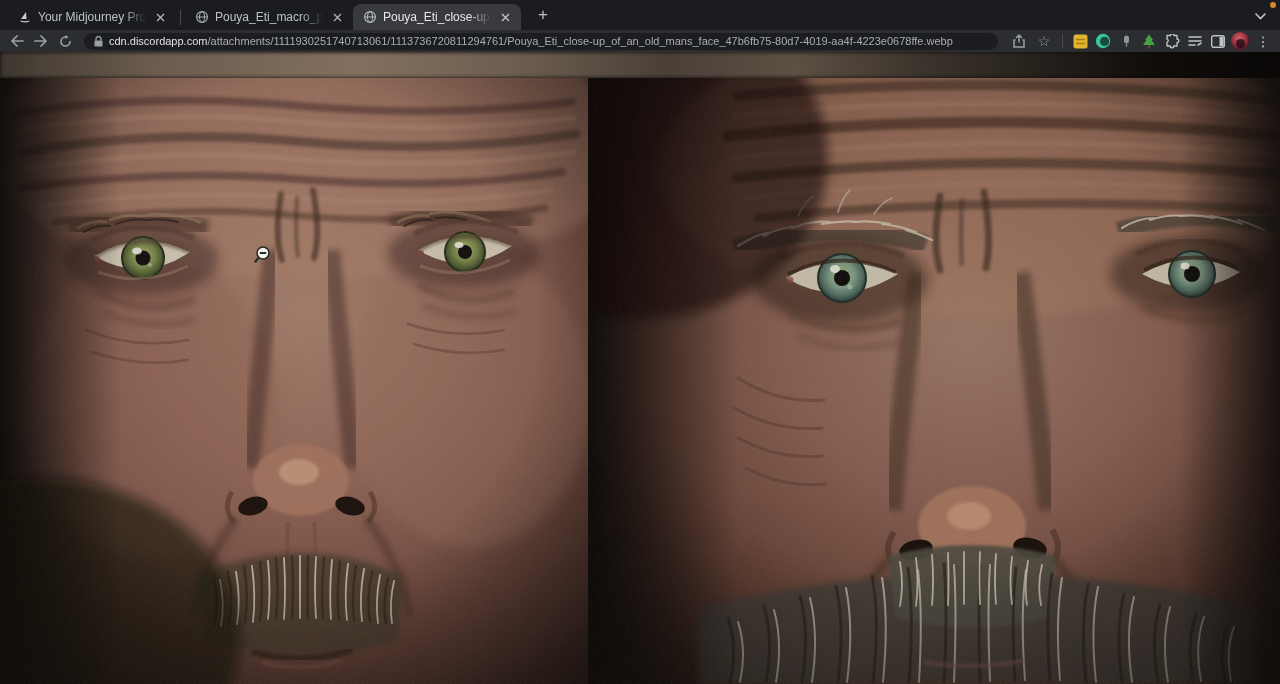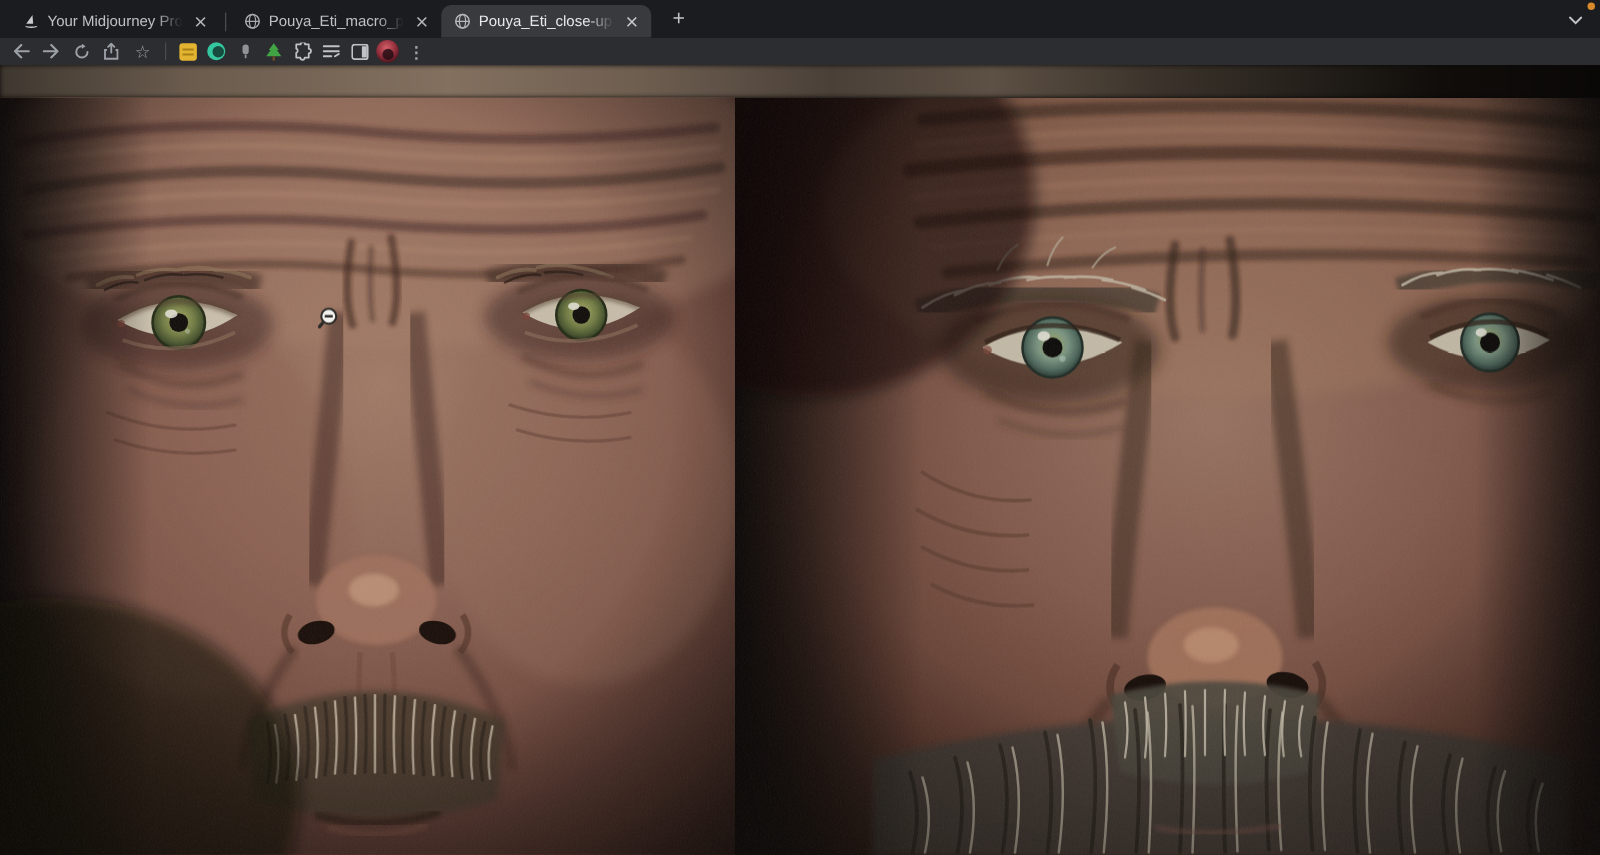--- a/index.html
+++ b/index.html
@@ -132,20 +132,27 @@
           <path d="M7 1 L12 6 L7 11 M12 6 H1" fill="none" stroke="#9aa0a6" stroke-width="1.7" stroke-linecap="round" stroke-linejoin="round"></path>
         </svg>
     </div>
     <div class="tbtn">
       <svg width="13" height="13" viewBox="0 0 13 13">
         <path d="M11 6.5 A4.5 4.5 0 1 1 6.5 2" fill="none" stroke="#9aa0a6" stroke-width="1.6" stroke-linecap="round"></path>
         <path d="M6.5 0 L9.5 2 L6.5 4 Z" fill="#9aa0a6"></path>
       </svg>
     </div>
 
+    <div class="omnibox">
+      <svg width="9" height="11" viewBox="0 0 9 11">
+        <rect x="0.5" y="4.5" width="8" height="6" rx="1" fill="#9aa0a6"></rect>
+        <path d="M2 4.5 V3 a2.5 2.5 0 0 1 5 0 V4.5" fill="none" stroke="#9aa0a6" stroke-width="1.3"></path>
+      </svg>
+      <span class="urltext"><span class="dom">cdn.discordapp.com</span><span class="path">/attachments/1111930251740713061/1113736720811294761/Pouya_Eti_close-up_of_an_old_mans_face_47b6fb75-80d7-4019-aa4f-4223e0678ffe.webp</span></span>
+    </div>
 
     <div class="rightIcons">
       <div class="tbtn">
         <svg width="12" height="14" viewBox="0 0 12 14">
           <path d="M6 1 V8 M3.5 3.5 L6 1 L8.5 3.5" fill="none" stroke="#9aa0a6" stroke-width="1.5" stroke-linecap="round" stroke-linejoin="round"></path>
           <path d="M2 6 H1 V13 H11 V6 H10" fill="none" stroke="#9aa0a6" stroke-width="1.5" stroke-linecap="round"></path>
         </svg>
       </div>
       <div class="tbtn star">☆</div>
       <div class="sep"></div>

